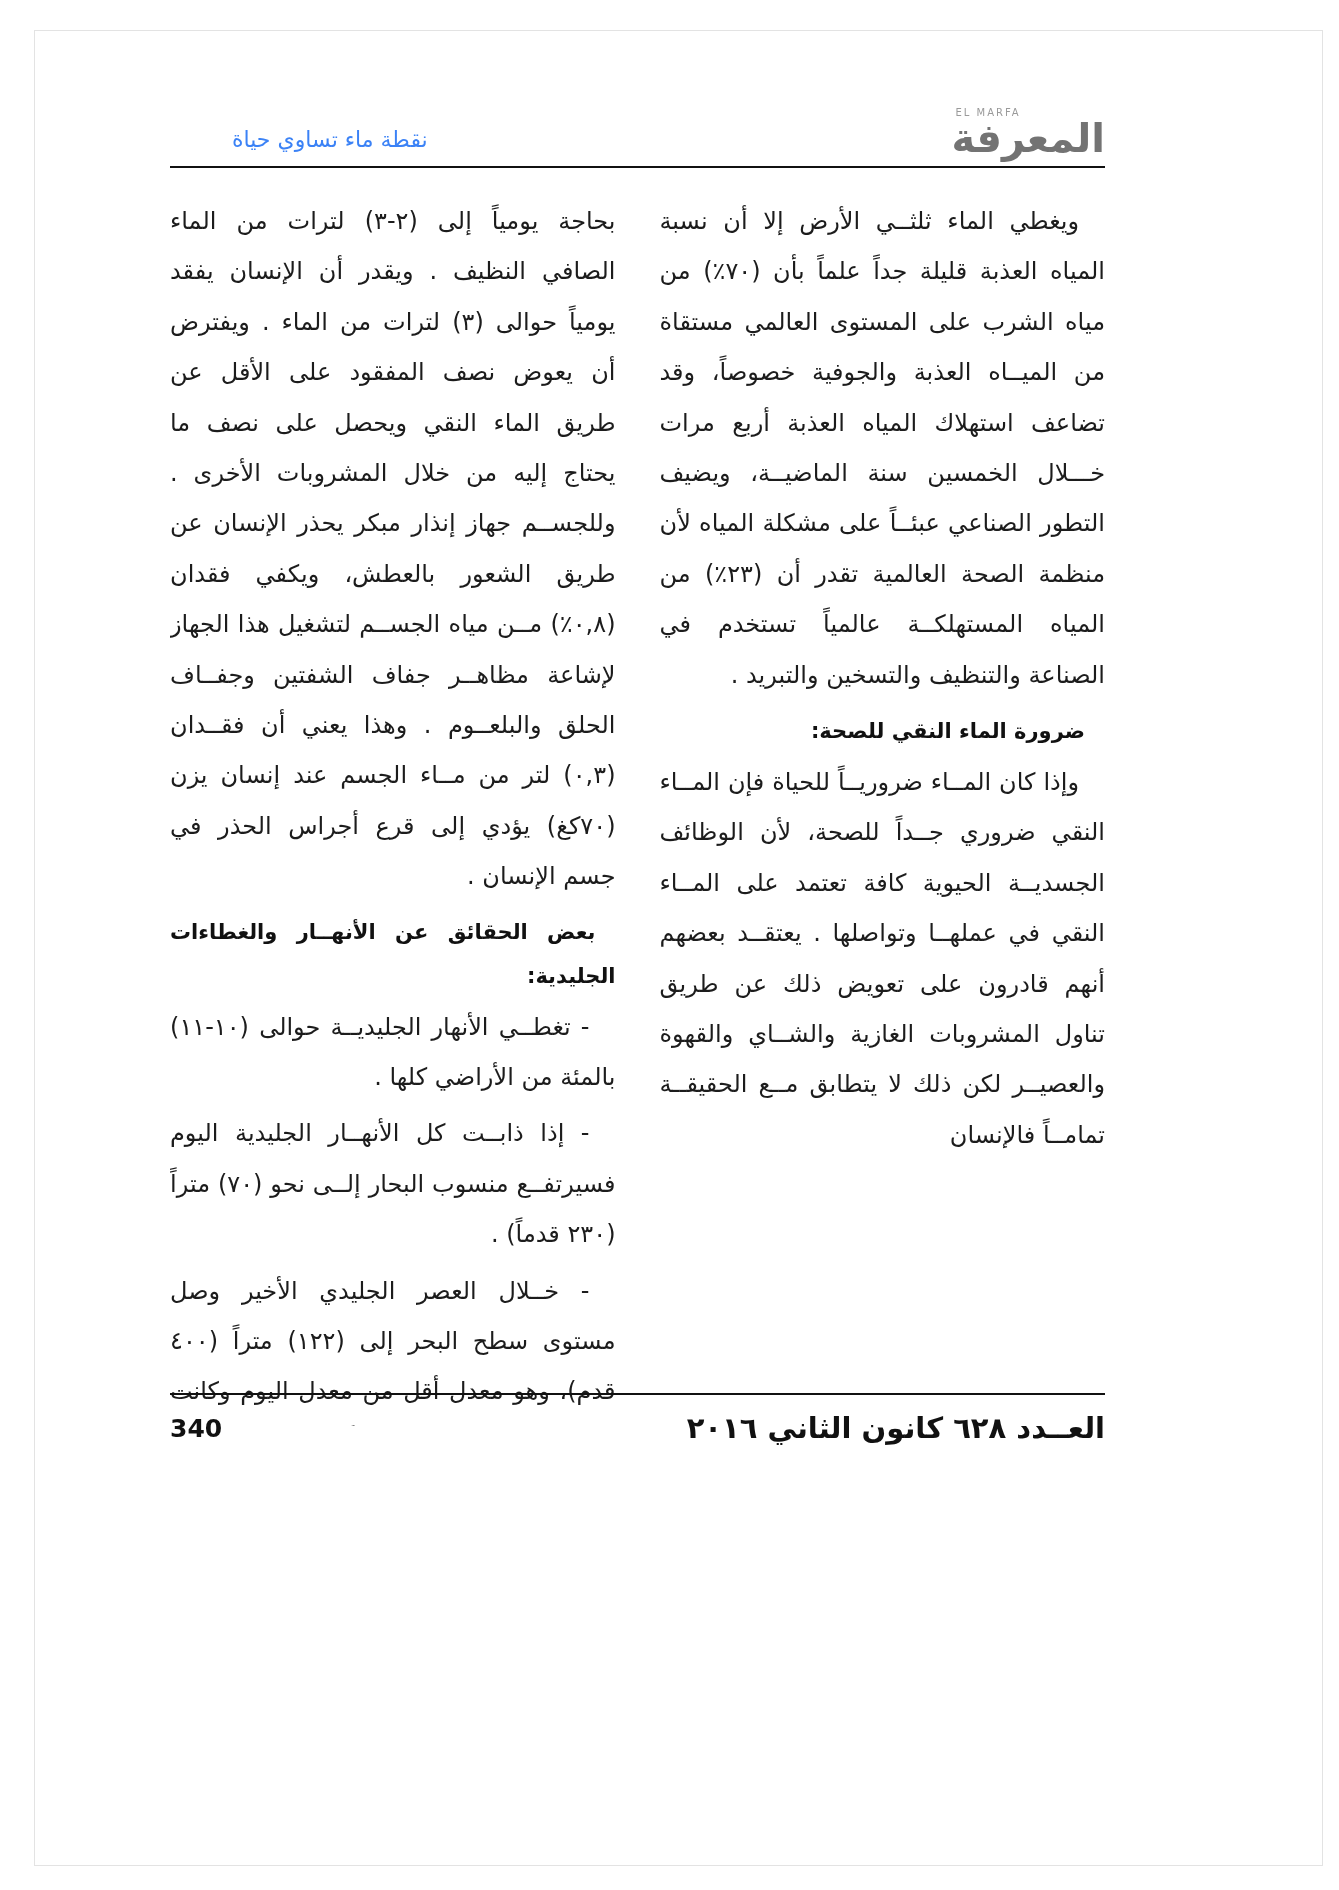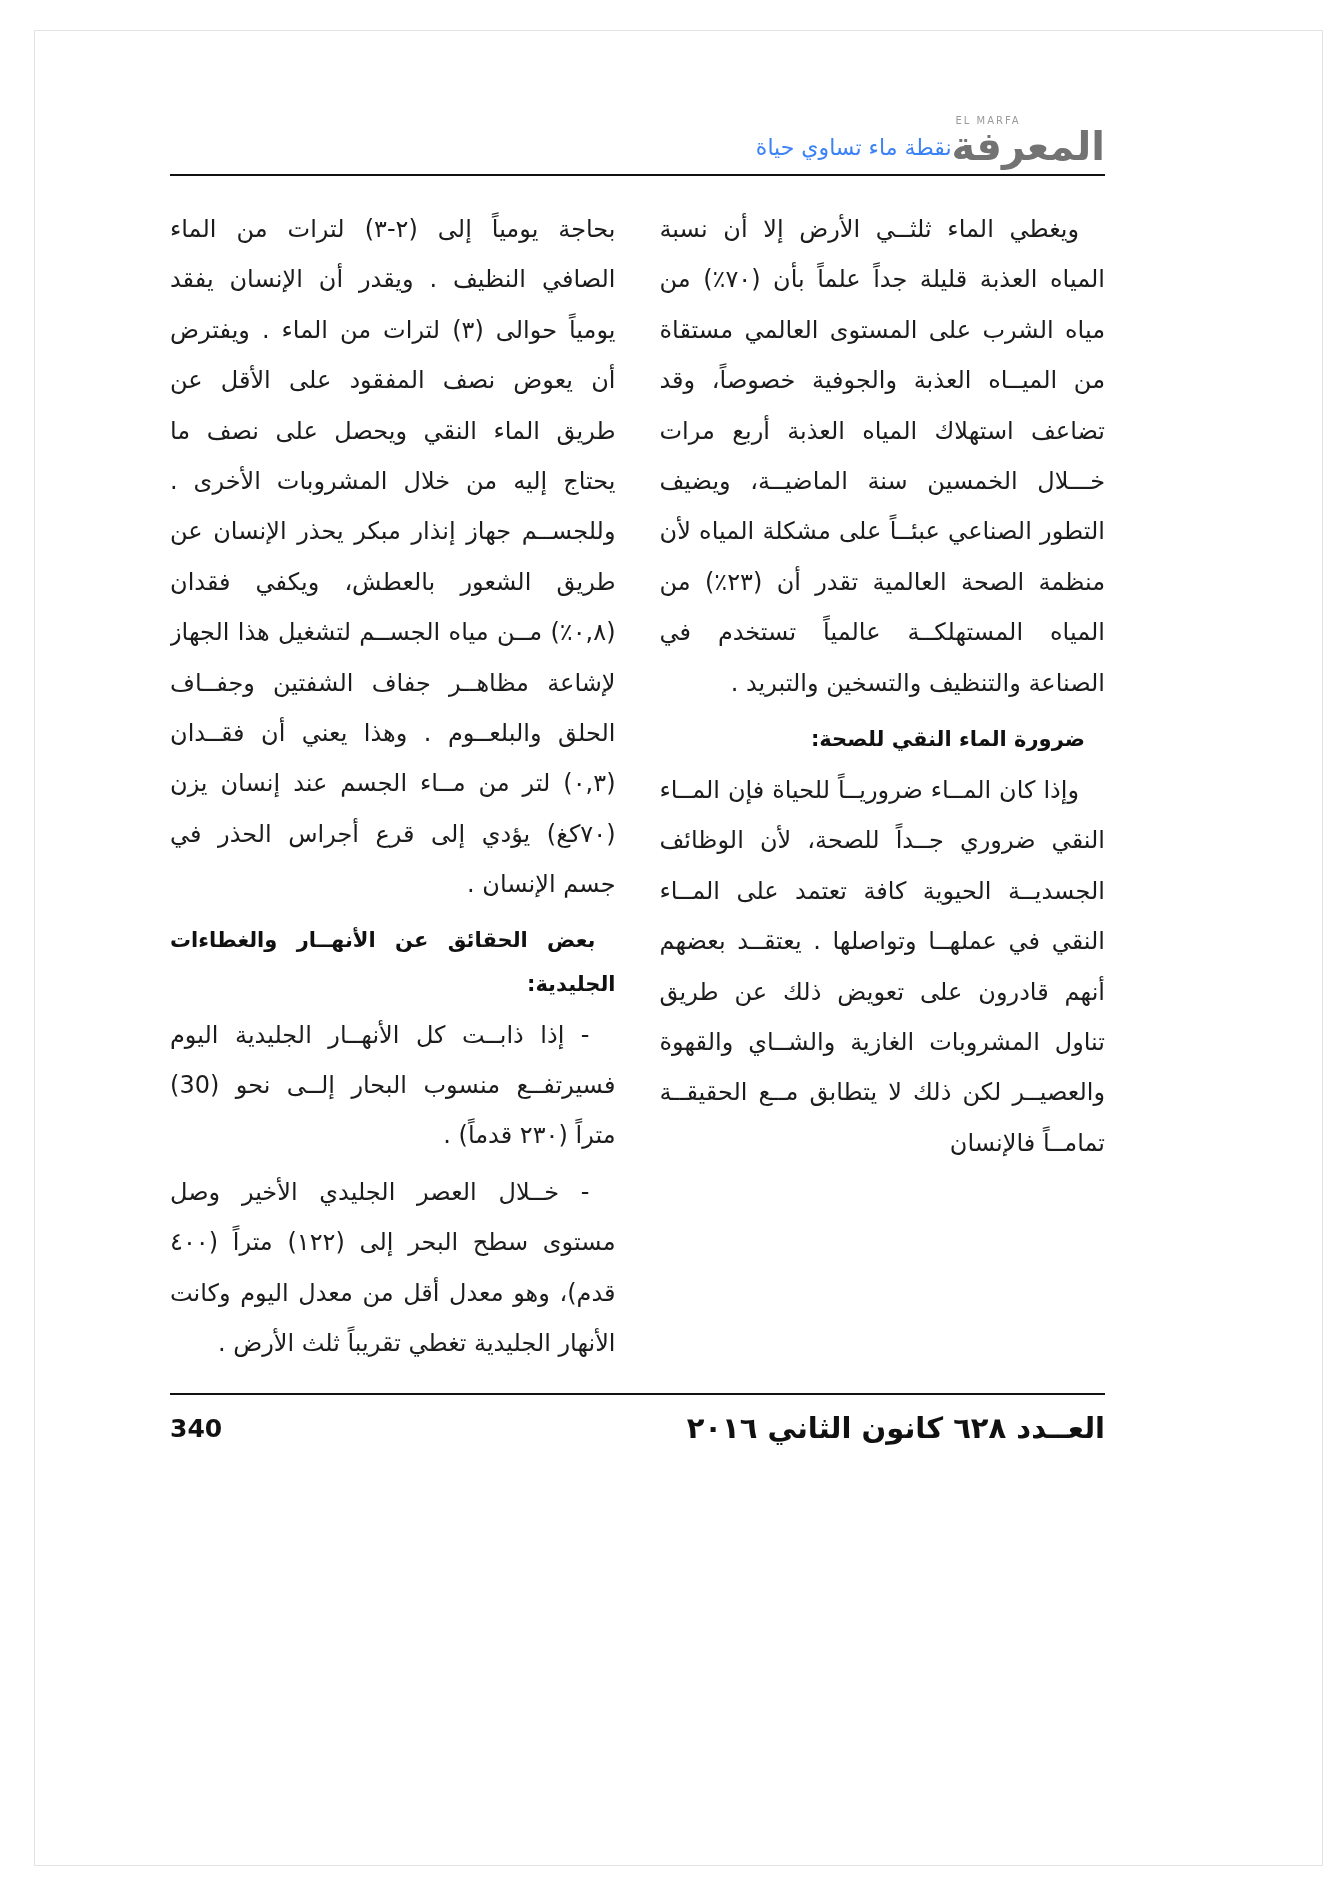--- a/index.html
+++ b/index.html
@@ -19,24 +19,23 @@
     pointer-events: none;
   }
   .page {
     position: absolute;
     inset: 0;
     direction: rtl;
     padding: 100px 234px 0 170px;
   }
   .page-header {
     display: flex;
-    justify-content: flex-start;
+    justify-content: space-between;
     align-items: flex-end;
     min-height: 58px;
-    margin-top: 8px;
   }
   .logo {
     position: relative;
     line-height: 1;
     padding-top: 12px;
   }
   .logo-arabic {
     font-size: 40px;
     font-weight: bold;
     color: #737373;
@@ -130,21 +129,22 @@
 
     <section class="col">
       <p>ويغطي الماء ثلثــي الأرض إلا أن نسبة المياه العذبة قليلة جداً علماً بأن (٧٠٪) من مياه الشرب على المستوى العالمي مستقاة من الميــاه العذبة والجوفية خصوصاً، وقد تضاعف استهلاك المياه العذبة أربع مرات خـــلال الخمسين سنة الماضيــة، ويضيف التطور الصناعي عبئــاً على مشكلة المياه لأن منظمة الصحة العالمية تقدر أن (٢٣٪) من المياه المستهلكــة عالمياً تستخدم في الصناعة والتنظيف والتسخين والتبريد .</p>
       <h3>ضرورة الماء النقي للصحة:</h3>
       <p>وإذا كان المــاء ضروريــاً للحياة فإن المــاء النقي ضروري جــداً للصحة، لأن الوظائف الجسديــة الحيوية كافة تعتمد على المــاء النقي في عملهــا وتواصلها . يعتقــد بعضهم أنهم قادرون على تعويض ذلك عن طريق تناول المشروبات الغازية والشــاي والقهوة والعصيــر لكن ذلك لا يتطابق مــع الحقيقــة تمامــاً فالإنسان</p>
     </section>
 
     <section class="col">
       <p class="no-indent">بحاجة يومياً إلى (٢-٣) لترات من الماء الصافي النظيف . ويقدر أن الإنسان يفقد يومياً حوالى (٣) لترات من الماء . ويفترض أن يعوض نصف المفقود على الأقل عن طريق الماء النقي ويحصل على نصف ما يحتاج إليه من خلال المشروبات الأخرى . وللجســم جهاز إنذار مبكر يحذر الإنسان عن طريق الشعور بالعطش، ويكفي فقدان (٠,٨٪) مــن مياه الجســم لتشغيل هذا الجهاز لإشاعة مظاهــر جفاف الشفتين وجفــاف الحلق والبلعــوم . وهذا يعني أن فقــدان (٠,٣) لتر من مــاء الجسم عند إنسان يزن (٧٠كغ) يؤدي إلى قرع أجراس الحذر في جسم الإنسان .</p>
       <h3>بعض الحقائق عن الأنهــار والغطاءات الجليدية:</h3>
-      <p>- إذا ذابــت كل الأنهــار الجليدية اليوم فسيرتفــع منسوب البحار إلــى نحو (30) متراً (٢٣٠ قدماً) .</p>
+      <p>- تغطــي الأنهار الجليديــة حوالى (١٠-١١) بالمئة من الأراضي كلها .</p>
+      <p>- إذا ذابــت كل الأنهــار الجليدية اليوم فسيرتفــع منسوب البحار إلــى نحو (٧٠) متراً (٢٣٠ قدماً) .</p>
       <p>- خــلال العصر الجليدي الأخير وصل مستوى سطح البحر إلى (١٢٢) متراً (٤٠٠ قدم)، وهو معدل أقل من معدل اليوم وكانت الأنهار الجليدية تغطي تقريباً ثلث الأرض .</p>
     </section>
 
   </main>
 
 </div>
 
 <footer class="page-footer">
   <div class="issue-line">العــدد ٦٢٨ كانون الثاني ٢٠١٦</div>
   <div class="page-number">340</div>

